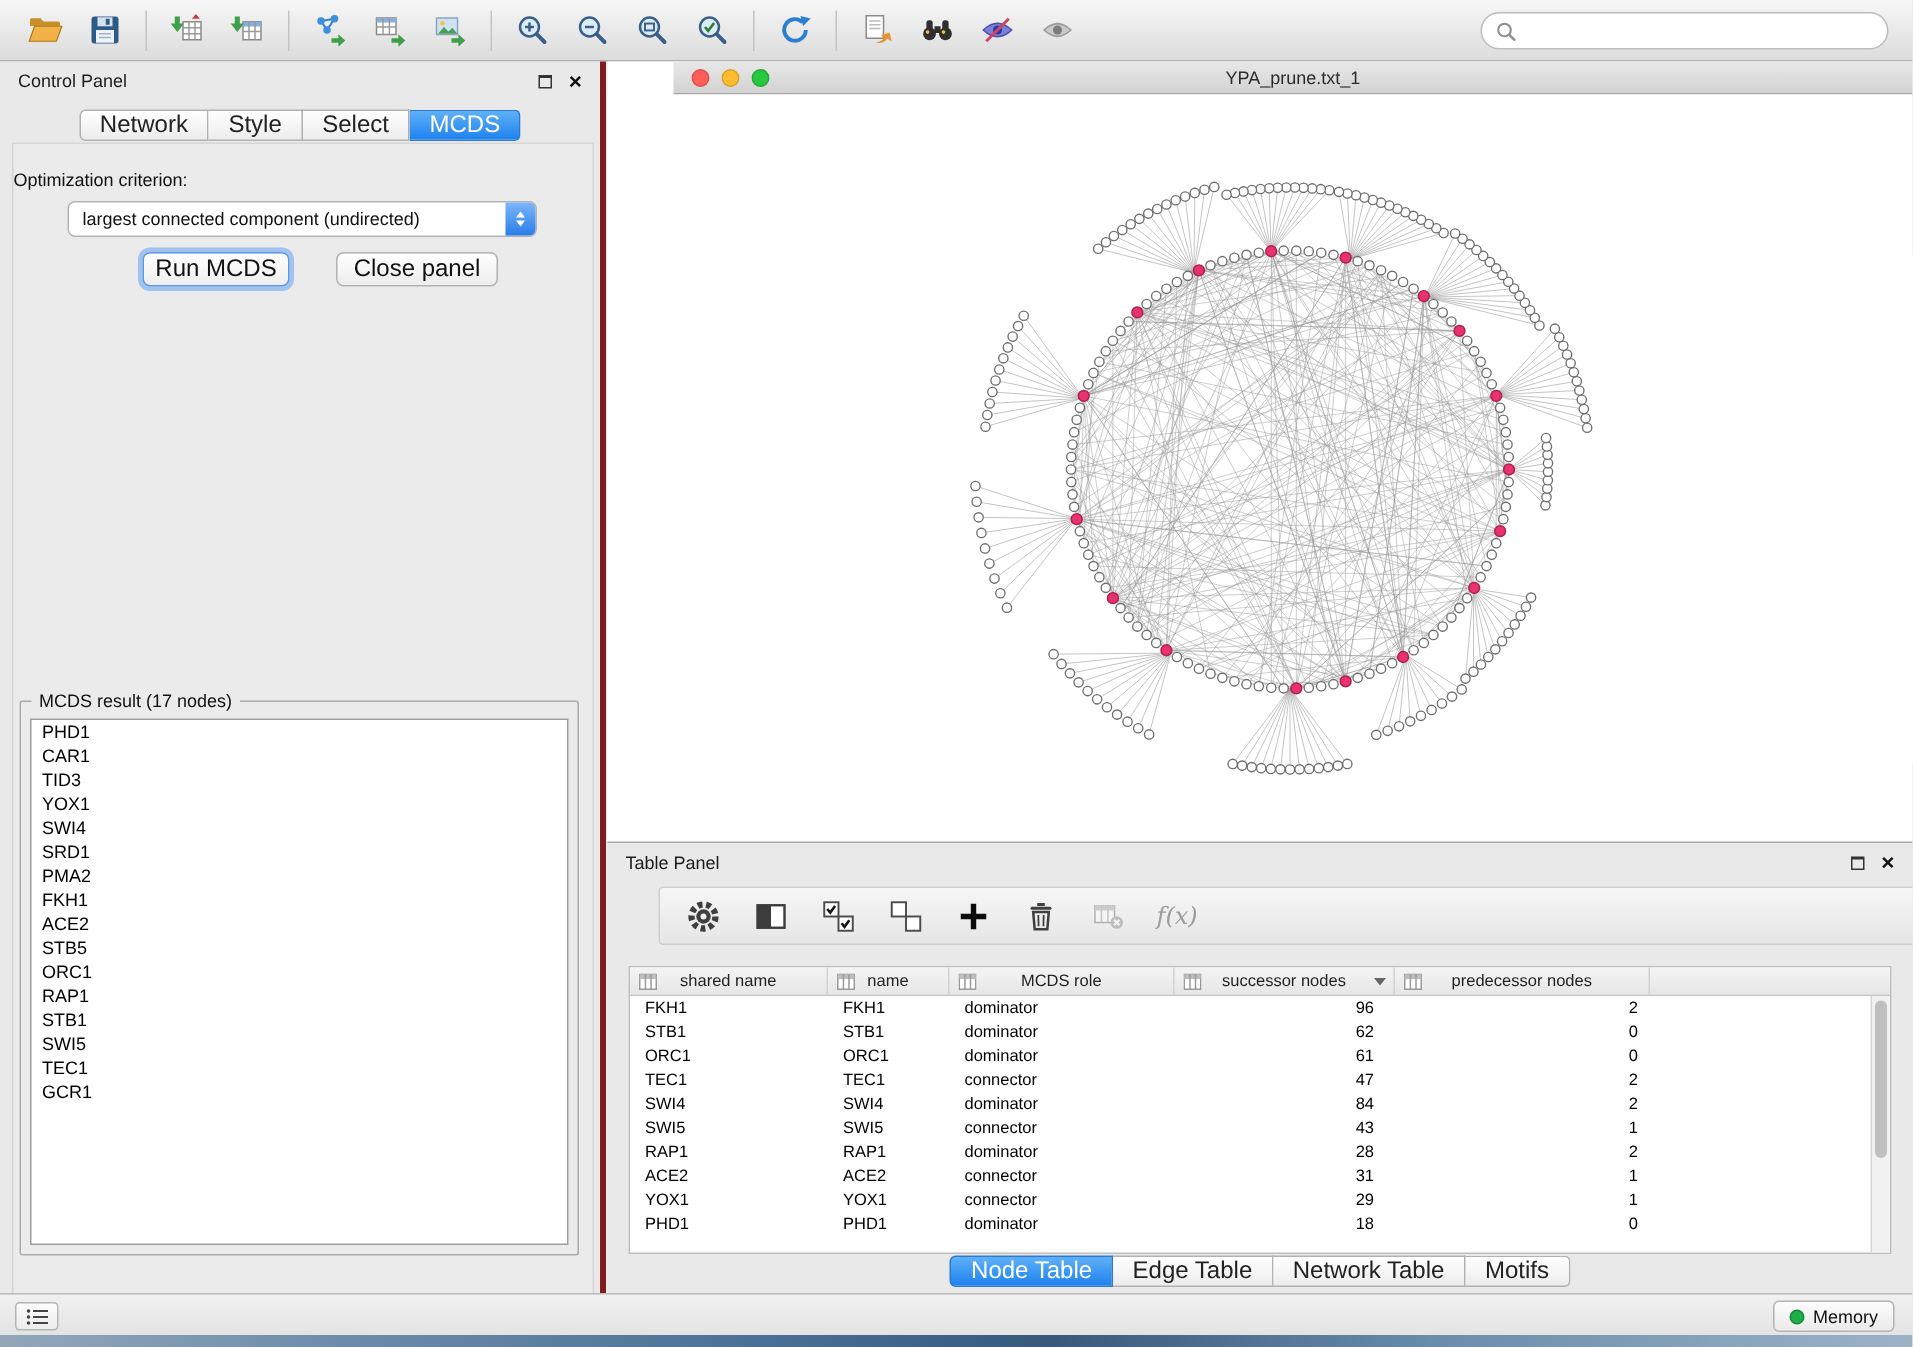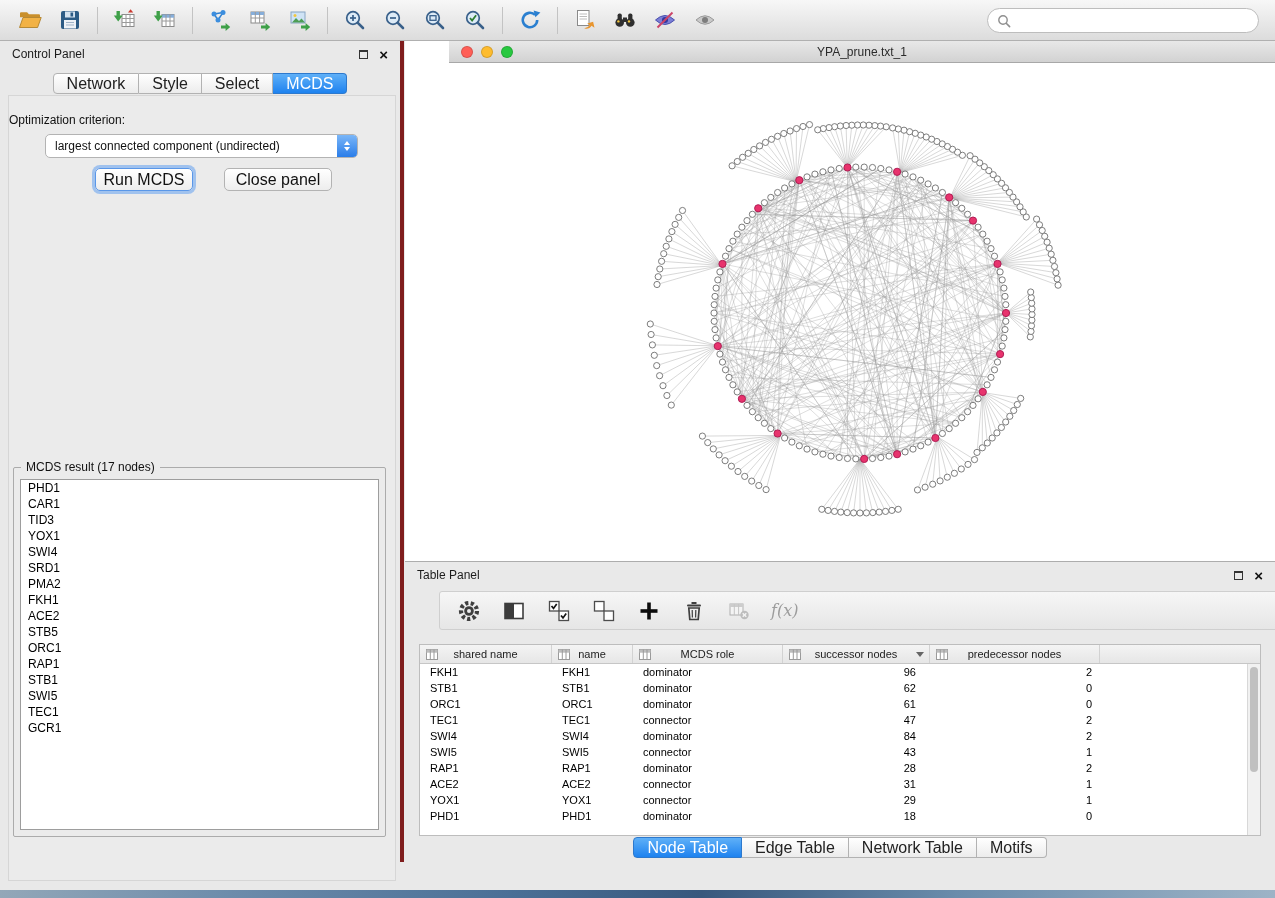--- a/index.html
+++ b/index.html
@@ -778,14 +778,30 @@
       </div>
     </div>
     <div class="tp-tabs">
         <div class="seg-tab first selected">Node Table</div>
         <div class="seg-tab">Edge Table</div>
         <div class="seg-tab">Network Table</div>
         <div class="seg-tab last">Motifs</div>
       </div>
   </div>
 
+  <div class="status-bar">
+    <div class="sb-left-btn">
+      <svg width="16" height="12" viewBox="0 0 16 12">
+        <circle cx="2" cy="2" r="1.2" fill="#444"></circle>
+          <line x1="5" y1="2" x2="15" y2="2" stroke="#444" stroke-width="1.4"></line>
+        <circle cx="2" cy="6" r="1.2" fill="#444"></circle>
+          <line x1="5" y1="6" x2="15" y2="6" stroke="#444" stroke-width="1.4"></line>
+        <circle cx="2" cy="10" r="1.2" fill="#444"></circle>
+          <line x1="5" y1="10" x2="15" y2="10" stroke="#444" stroke-width="1.4"></line>
+      </svg>
+    </div>
+    <div class="memory-btn">
+      <span class="memory-dot"></span>
+      <span class="memory-label">Memory</span>
+    </div>
+  </div>
   <div class="wallpaper"></div>
 </div>
 
 </body></html>

